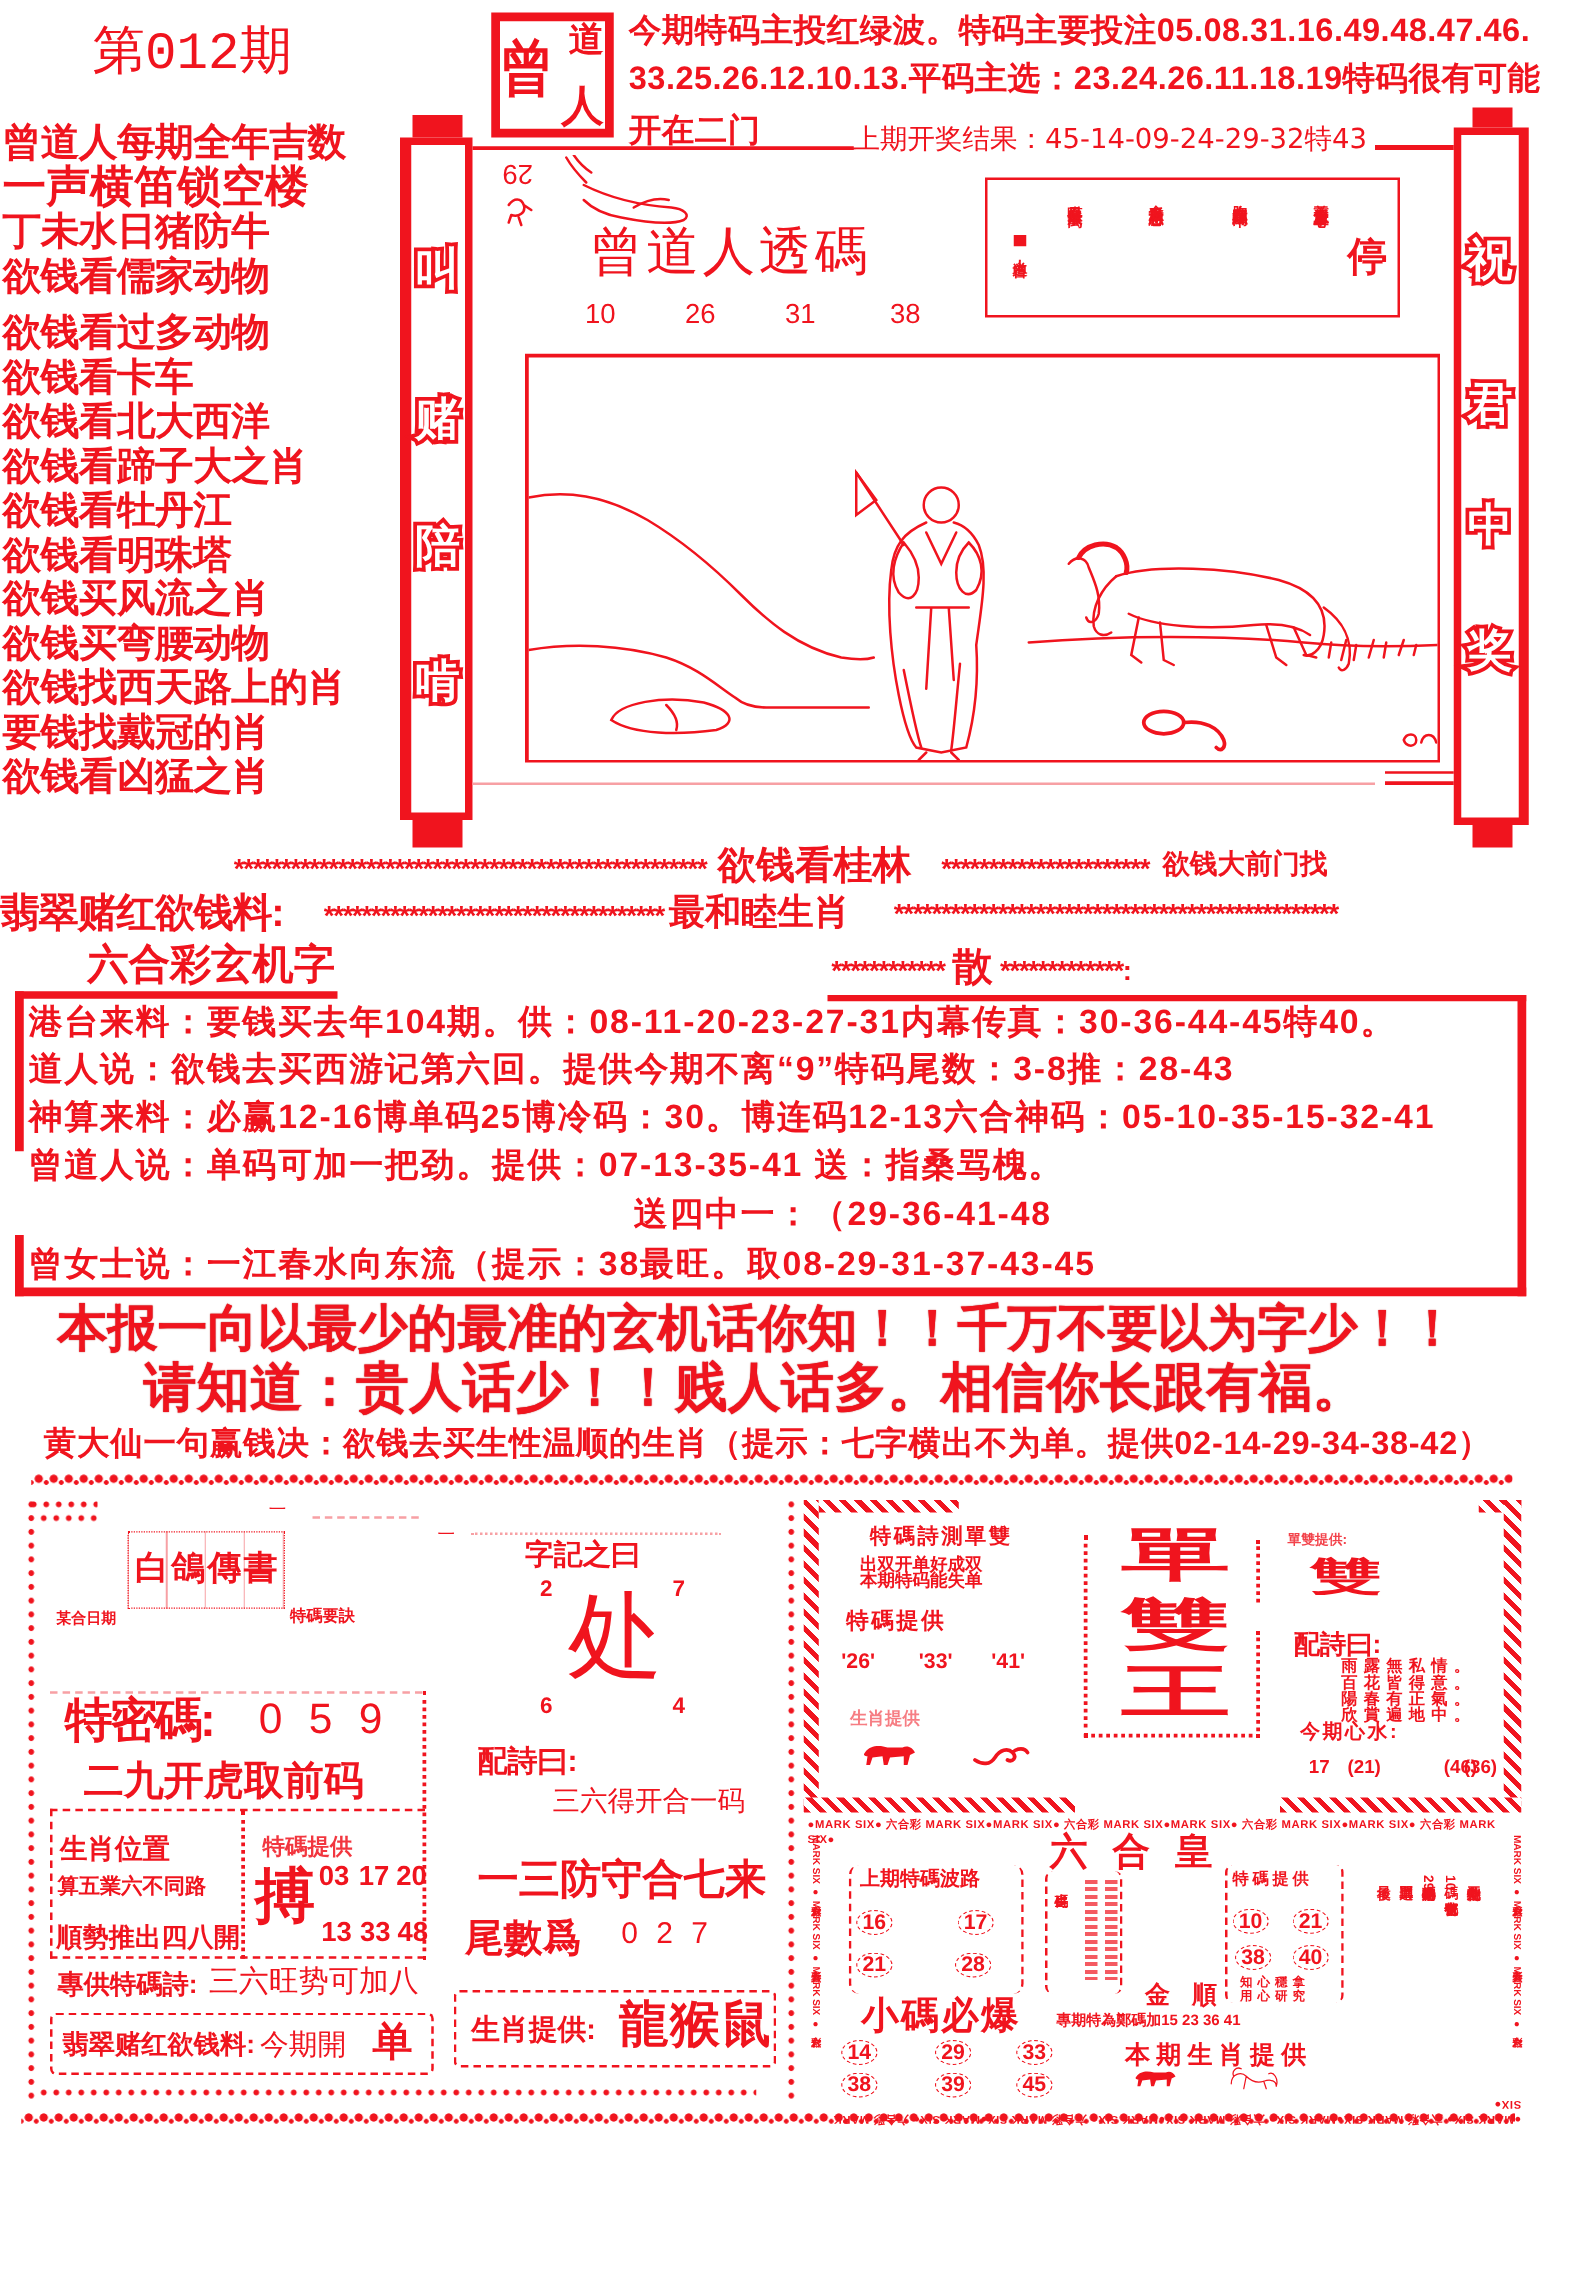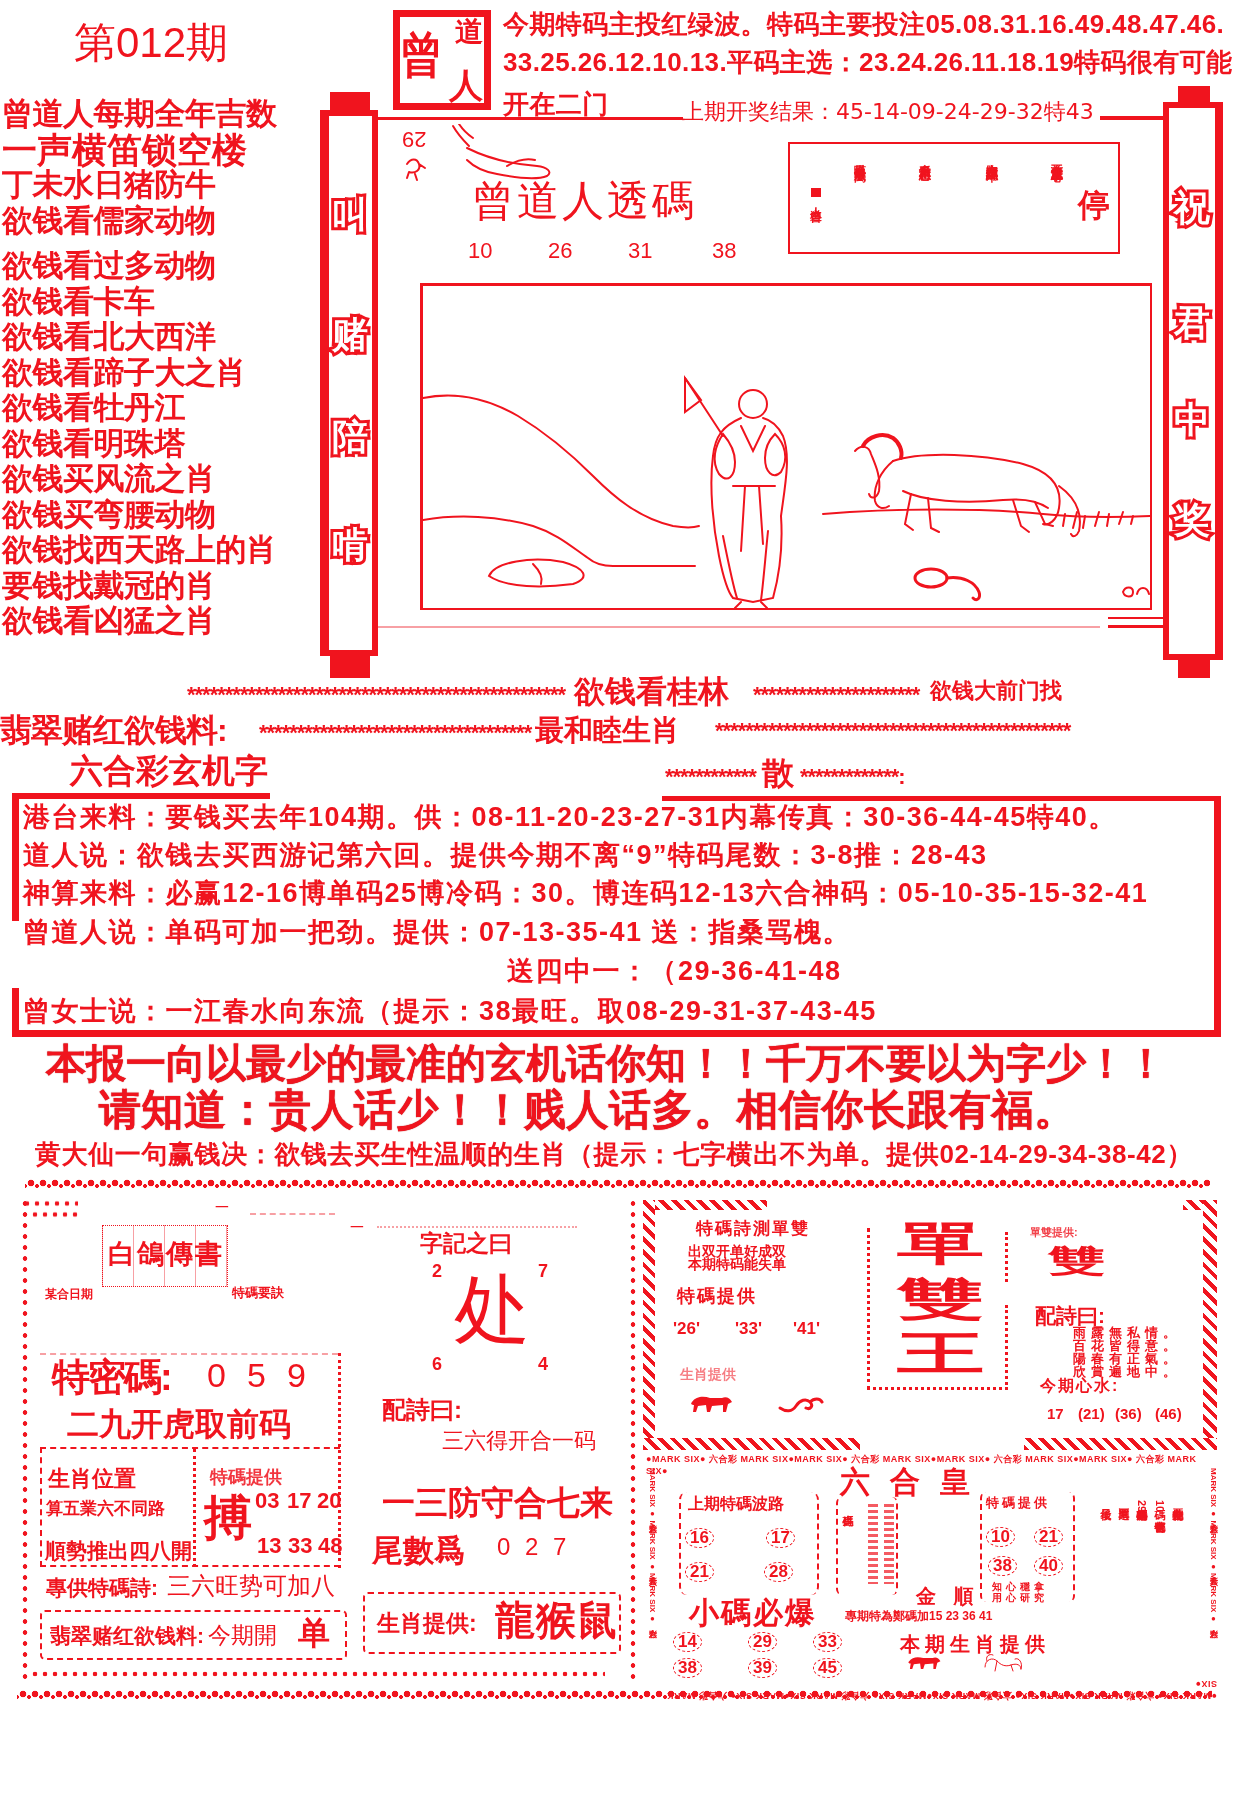--- a/index.html
+++ b/index.html
@@ -3,21 +3,21 @@
 <meta charset="utf-8">
 <style>
 *{box-sizing:border-box;margin:0;padding:0}
 html,body{width:1255px;height:1819px;background:#ffffff;overflow:hidden}
 body{position:relative;font-family:"Liberation Sans","DejaVu Sans",sans-serif;color:#f0141e}
 .abs{position:absolute;white-space:nowrap;line-height:1}
 .b{font-weight:bold}
 .red-bg{background:#f0141e}
 
 
-.issue{left:74px;top:22px;font-size:42px;font-family:Liberation Sans, sans-serif;font-weight:normal}
+.issue{left:74px;top:22px;font-size:42px;font-family:Liberation Mono, monospace;font-weight:normal}
 .seal{position:absolute;left:393px;top:10px;width:98px;height:100px;border:7px solid #f0141e;background:#fff}
 .seal span{position:absolute;font-weight:bold;line-height:1}
 .seal-main{left:0;top:14px;font-size:48px;transform:scaleX(.9);transform-origin:left top}
 .seal-tr{right:1px;top:1px;font-size:28px}
 .seal-br{right:1px;bottom:1px;font-size:34px}
 .hdr{left:503px;font-size:26px;font-weight:bold;letter-spacing:.4px}
 .last{left:682px;top:101px;font-size:22px;font-family:"DejaVu Sans",sans-serif;font-weight:normal}
 
 
 .llist{position:absolute;left:2px;top:96px}
@@ -199,21 +199,21 @@
 <div class="abs red-bg" style="left:12px;top:1030px;width:1209px;height:7px"></div>
 
 <div class="abs tline" style="top:804px">港台来料：要钱买去年104期。供：08-11-20-23-27-31内幕传真：30-36-44-45特40。</div>
 <div class="abs tline" style="top:842px">道人说：欲钱去买西游记第六回。提供今期不离“9”特码尾数：3-8推：28-43</div>
 <div class="abs tline" style="top:880px">神算来料：必赢12-16博单码25博冷码：30。博连码12-13六合神码：05-10-35-15-32-41</div>
 <div class="abs tline" style="top:919px">曾道人说：单码可加一把劲。提供：07-13-35-41 送：指桑骂槐。</div>
 <div class="abs tline" style="top:958px;left:507px">送四中一：（29-36-41-48</div>
 <div class="abs tline" style="top:998px">曾女士说：一江春水向东流（提示：38最旺。取08-29-31-37-43-45</div>
 
 <div class="abs slogan" style="left:46px;top:1043px;font-size:40px">本报一向以最少的最准的玄机话你知！！千万不要以为字少！！</div>
-<div class="abs slogan" style="left:99px;top:1089px;font-size:42px;letter-spacing:.5px">请知道：贵人话少！！贱人话多。相信你长跟有福。</div>
+<div class="abs slogan" style="left:115px;top:1089px;font-size:42px;letter-spacing:.5px">请知道：贵人话少！！贱人话多。相信你长跟有福。</div>
 <div class="abs b" style="left:35px;top:1141px;font-size:26px;letter-spacing:.6px">黄大仙一句赢钱决：欲钱去买生性温顺的生肖（提示：七字横出不为单。提供02-14-29-34-38-42）</div>
 <div class="flower" style="left:25px;top:1177px;width:1185px;height:14px"></div>
 
 <div class="dia-v" style="left:20px;top:1198px;width:10px;height:485px"></div>
 <div class="dia-h" style="left:22px;top:1200px;width:56px;height:7px"></div>
 <div class="dia-h" style="left:30px;top:1211px;width:48px;height:7px"></div>
 <div class="dia-h" style="left:30px;top:1670px;width:575px;height:8px"></div>
 <div class="abs" style="left:215px;top:1200px;font-size:14px">一</div>
 <div class="abs" style="left:250px;top:1213px;width:85px;border-top:2px dashed #f7a0a4"></div>
 
@@ -303,21 +303,21 @@
 <div class="abs b" style="left:1030px;top:1227px;font-size:11px;opacity:.8">單雙提供:</div>
 <div class="abs b" style="left:1048px;top:1245px;font-size:32px;transform:scaleX(1.8);transform-origin:left top">雙</div>
 <div class="abs b" style="left:1035px;top:1305px;font-size:21px">配詩曰:</div>
 <div class="abs b" style="left:1073px;top:1326px;font-size:13px;letter-spacing:5px">雨露無私情。</div>
 <div class="abs b" style="left:1073px;top:1339px;font-size:13px;letter-spacing:5px">百花皆得意。</div>
 <div class="abs b" style="left:1073px;top:1352px;font-size:13px;letter-spacing:5px">陽春有正氣。</div>
 <div class="abs b" style="left:1073px;top:1365px;font-size:13px;letter-spacing:5px">欣賞遍地中。</div>
 <div class="abs b" style="left:1040px;top:1378px;font-size:16px;letter-spacing:2px">今期心水:</div>
 <div class="abs b" style="left:1047px;top:1406px;font-size:15px">17</div>
 <div class="abs b paren" style="left:1078px;top:1406px;font-size:15px">21</div>
-<div class="abs b paren" style="left:1115px;top:1406px;font-size:15px">36</div>
+<div class="abs b paren" style="left:1171px;top:1406px;font-size:15px">36</div>
 <div class="abs b paren" style="left:1155px;top:1406px;font-size:15px">46</div>
 
 <div class="ribbon" style="left:646px;top:1453px;width:571px">●MARK SIX● 六合彩 MARK SIX●MARK SIX● 六合彩 MARK SIX●MARK SIX● 六合彩 MARK SIX●MARK SIX● 六合彩 MARK SIX●</div>
 <div class="ribbon-v" style="left:646px;top:1468px;width:12px;height:212px">MARK SIX ●六合彩 MARK SIX ●六合彩 MARK SIX ●六合彩</div>
 <div class="ribbon-v" style="left:1207px;top:1468px;width:12px;height:212px">MARK SIX ●六合彩 MARK SIX ●六合彩 MARK SIX ●六合彩</div>
 <div class="ribbon" style="left:646px;top:1678px;width:571px;transform:rotate(180deg)">●MARK SIX● 六合彩 MARK SIX●MARK SIX● 六合彩 MARK SIX●MARK SIX● 六合彩 MARK SIX●MARK SIX● 六合彩 MARK SIX●</div>
 
 <div class="abs b" style="left:840px;top:1467px;font-size:30px;letter-spacing:20px">六合皇</div>
 
 <div class="abs" style="left:679px;top:1492px;width:140px;height:103px;border-left:2px dashed #f0141e;border-right:2px dashed #f0141e;border-radius:8px"></div>

